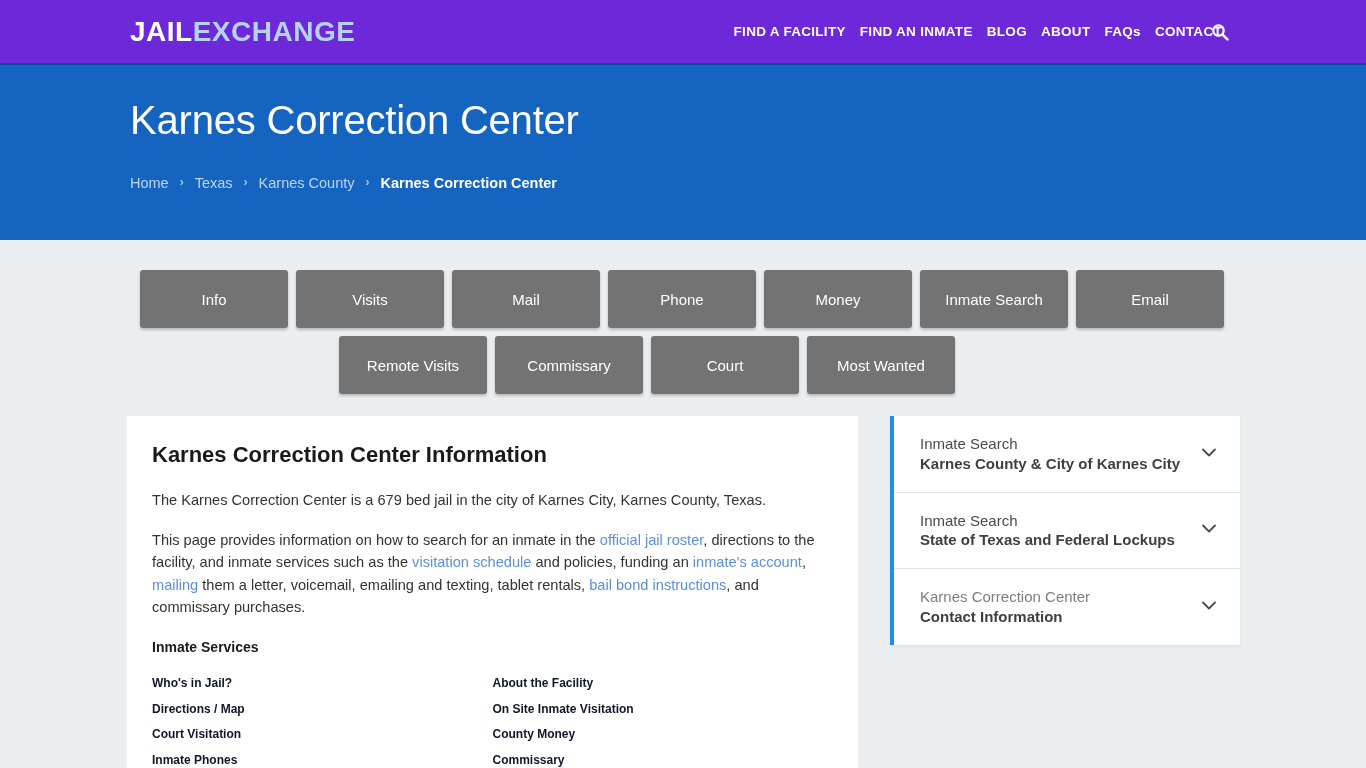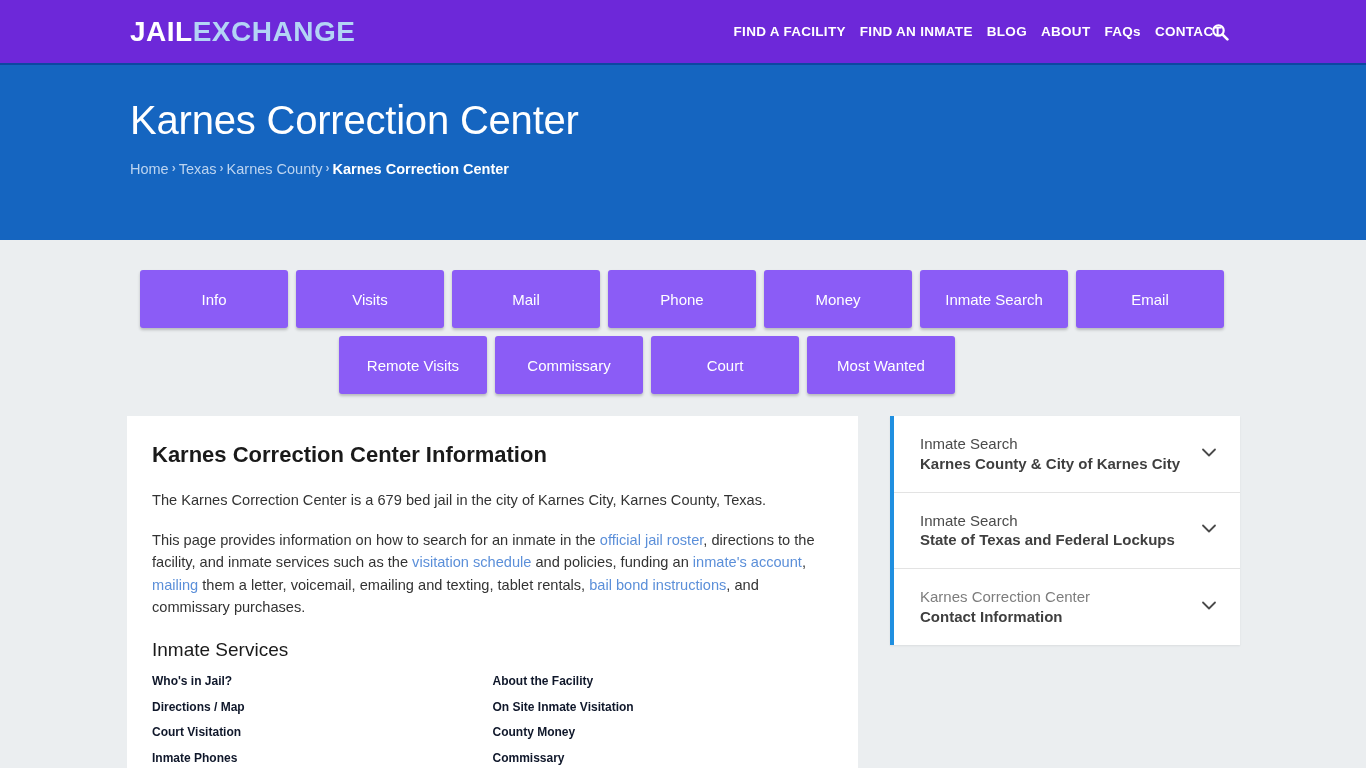--- a/index.html
+++ b/index.html
@@ -71,25 +71,25 @@
     padding-top: 32px;
   }
   .hero-title {
     color: #ffffff;
     font-size: 40px;
     font-weight: normal;
     letter-spacing: -0.2px;
     line-height: 1.15;
   }
   .breadcrumb {
-    margin-top: 18px;
+    margin-top: 32px;
     display: flex;
     align-items: flex-start;
     font-size: 14.5px;
-    gap: 3px;
+    gap: 11px;
     color: #c3d9f2;
   }
   .crumb {
     color: #bcd4f0;
     text-decoration: none;
     cursor: pointer;
   }
   .crumb.current {
     color: #ffffff;
     font-weight: bold;
@@ -108,21 +108,21 @@
   }
   .btn-row {
     display: flex;
     gap: 8px;
     margin-bottom: 8px;
   }
   .btn-row.row2 { margin-left: 155px; padding-left: 44px; }
   .facility-btn {
     width: 148px;
     height: 58px;
-    background: #8b5cf6;
+    background: #737373;
     color: #ffffff;
     font-size: 15px;
     border: none;
     border-radius: 3px;
     display: flex;
     align-items: center;
     justify-content: center;
     box-shadow: 0 2px 3px rgba(0,0,0,0.22);
     cursor: pointer;
     font-family: "Liberation Sans", sans-serif;
@@ -159,25 +159,25 @@
     color: #333333;
     line-height: 1.55;
     margin-bottom: 18px;
   }
   a.ilink {
     color: #5b8fd9;
     text-decoration: none;
     cursor: pointer;
   }
   .services-heading {
-    font-size: 19px;
-    font-weight: normal;
+    font-size: 14px;
+    font-weight: bold;
     color: #1a1a1a;
     margin-top: 20px;
-    margin-bottom: 8px;
+    margin-bottom: 16px;
   }
   .services-cols {
     display: flex;
   }
   .services-col { width: 341px; }
   .service-link {
     display: block;
     color: #0f172a;
     font-size: 12px;
     text-decoration: none;

